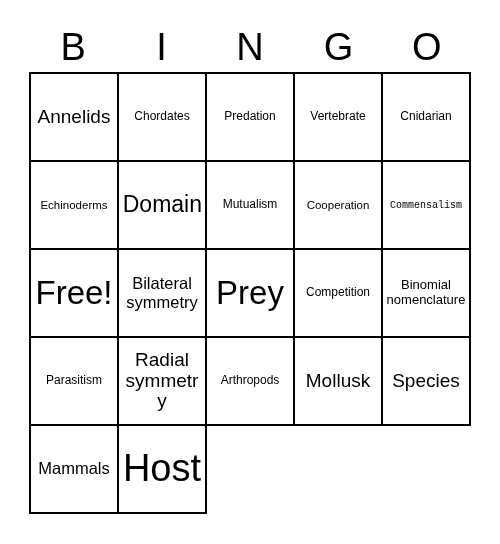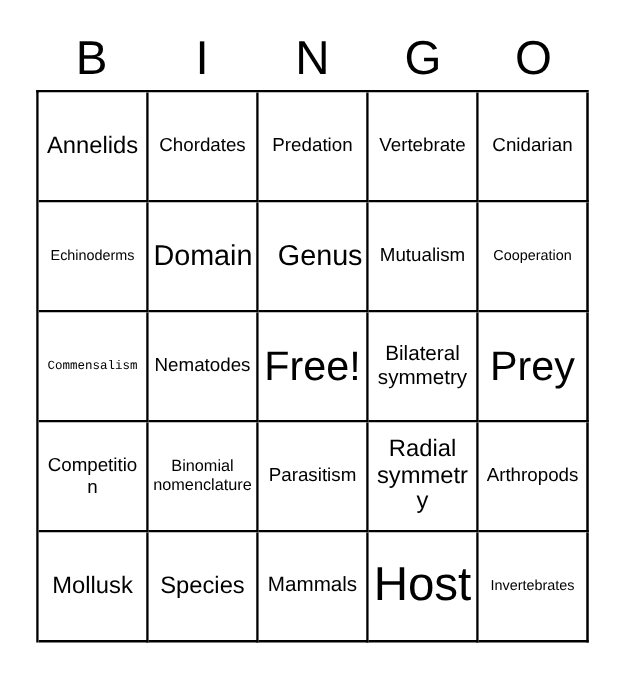--- a/index.html
+++ b/index.html
@@ -78,21 +78,21 @@
     width: 100%;
     line-height: 1.06;
     word-wrap: break-word;
     color: #000000;
   }
 
   
   .fs-xxs .cell-text { font-size: 10px; line-height: 1.1; font-family: Liberation Mono, monospace; }
   .fs-xs  .cell-text { font-size: 11.5px; line-height: 1.1; }
   .fs-s   .cell-text { font-size: 13px; line-height: 1.15; }
-  .fs-m   .cell-text { font-size: 15px; line-height: 1.15; }
+  .fs-m   .cell-text { font-size: 12px; line-height: 1.15; }
   .fs-ml  .cell-text { font-size: 16.5px; line-height: 1.18; text-align: center; }
   .fs-l   .cell-text { font-size: 19px; line-height: 1.1; }
   .fs-xl  .cell-text { font-size: 23px; line-height: 1.1; text-align: right; }
   .fs-xxl .cell-text { font-size: 38px; line-height: 1.05; }
   .fs-huge .cell-text { font-size: 33px; line-height: 1.05; }
 </style>
 </head>
 <body>
 
 <div id="card">
@@ -122,35 +122,29 @@
     <div class="cell fs-m">
       <span class="cell-text">Cnidarian</span>
     </div>
 
     <div class="cell fs-xs">
       <span class="cell-text">Echinoderms</span>
     </div>
     <div class="cell fs-xl">
       <span class="cell-text">Domain</span>
     </div>
-    <div class="cell fs-xl">
-      <span class="cell-text">Genus</span>
-    </div>
     <div class="cell fs-m">
       <span class="cell-text">Mutualism</span>
     </div>
     <div class="cell fs-xs">
       <span class="cell-text">Cooperation</span>
     </div>
 
     <div class="cell fs-xxs">
       <span class="cell-text">Commensalism</span>
-    </div>
-    <div class="cell fs-m">
-      <span class="cell-text">Nematodes</span>
     </div>
     <div class="cell fs-huge">
       <span class="cell-text">Free!</span>
     </div>
     <div class="cell fs-ml">
       <span class="cell-text">Bilateral symmetry</span>
     </div>
     <div class="cell fs-huge">
       <span class="cell-text">Prey</span>
     </div>
@@ -176,18 +170,15 @@
     </div>
     <div class="cell fs-l">
       <span class="cell-text">Species</span>
     </div>
     <div class="cell fs-ml">
       <span class="cell-text">Mammals</span>
     </div>
     <div class="cell fs-xxl">
       <span class="cell-text">Host</span>
     </div>
-    <div class="cell fs-xs">
-      <span class="cell-text">Invertebrates</span>
-    </div>
 
   </div>
 </div>
 
 </body></html>

